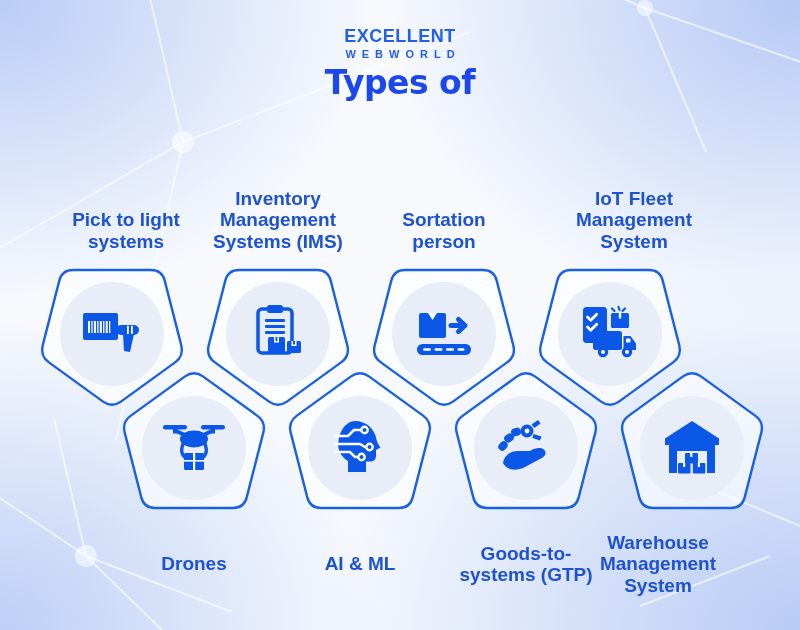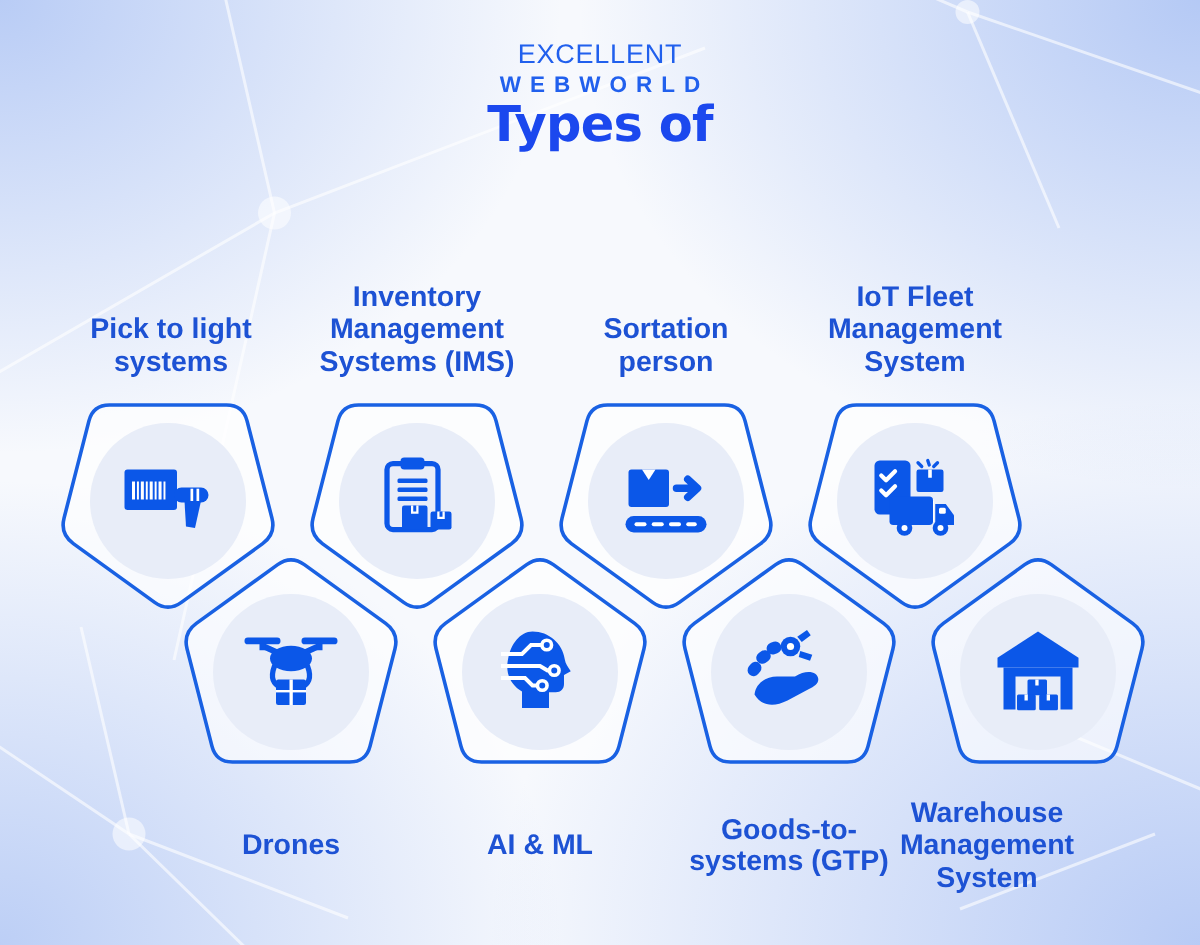--- a/index.html
+++ b/index.html
@@ -11,25 +11,25 @@
     background:
       radial-gradient(520px 420px at 0% 0%,   rgba(140,172,240,.58), transparent 72%),
       radial-gradient(560px 440px at 100% 0%, rgba(140,172,240,.62), transparent 74%),
       radial-gradient(520px 430px at 0% 100%, rgba(140,172,240,.55), transparent 72%),
       radial-gradient(640px 490px at 100% 100%, rgba(138,170,240,.58), transparent 74%),
       #f7f9fd;
   }
   .bgnet{position:absolute;inset:0;pointer-events:none;}
   .logo{position:absolute;top:26px;left:0;width:100%;text-align:center;}
   .logo-top{
-    font-weight:normal;font-size:18px;letter-spacing:.5px;
+    font-weight:bold;font-size:18px;letter-spacing:.5px;
     color:var(--logo-text,#2160ed);
   }
   .logo-bottom{
-    margin-top:1px;font-weight:600;font-size:15px;
+    margin-top:1px;font-weight:600;font-size:11px;
     letter-spacing:6px;padding-left:6px;
     color:var(--logo-text,#2160ed);
   }
   .title{
     position:absolute;top:65px;left:0;width:100%;text-align:center;
     font-family:"DejaVu Sans","Liberation Sans",sans-serif;
     font-weight:bold;font-size:33px;line-height:36px;letter-spacing:-.5px;
     color:var(--title-text,#1b48ee);
   }
   .label{
@@ -82,28 +82,28 @@
 
   <div class="logo">
     <div class="logo-top">EXCELLENT</div>
     <div class="logo-bottom">WEBWORLD</div>
   </div>
 
   <div class="title">
     <div>Types of</div>
   </div>
 
-  <div class="label top-row" style="left:24px">Pick to light
+  <div class="label top-row" style="left:36px">Pick to light
 systems</div>
   <div class="label top-row" style="left:188px">Inventory
 Management
 Systems (IMS)</div>
   <div class="label top-row" style="left:354px">Sortation
 person</div>
-  <div class="label top-row" style="left:520px">IoT Fleet
+  <div class="label top-row" style="left:544px">IoT Fleet
 Management
 System</div>
 
   <svg class="pent" style="left:32px;top:256px" viewBox="0 0 160 160">
     <path class="pshape" d="M41 14 L119 14 Q130 14 132.7 24.6 L149.3 89.4 Q152 100 143.1 106.4 L88.9 145.6 Q80 152 71.1 145.6 L16.9 106.4 Q8 100 10.7 89.4 L27.3 24.6 Q30 14 41 14 Z"></path>
     <circle class="pcircle" cx="80" cy="78" r="52"></circle>
     <g class="icon" transform="translate(48,46)">
       <rect x="3" y="11" width="35" height="27" rx="2"></rect>
       <g class="w">
         <rect x="8" y="19" width="2" height="12"></rect>

